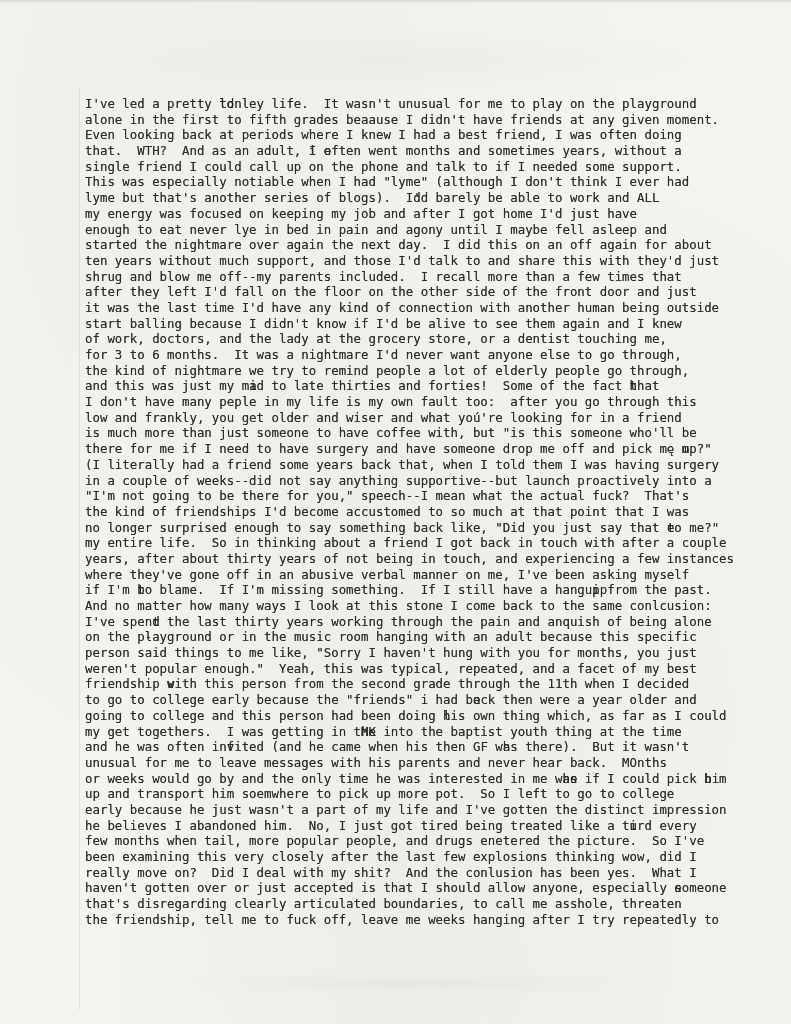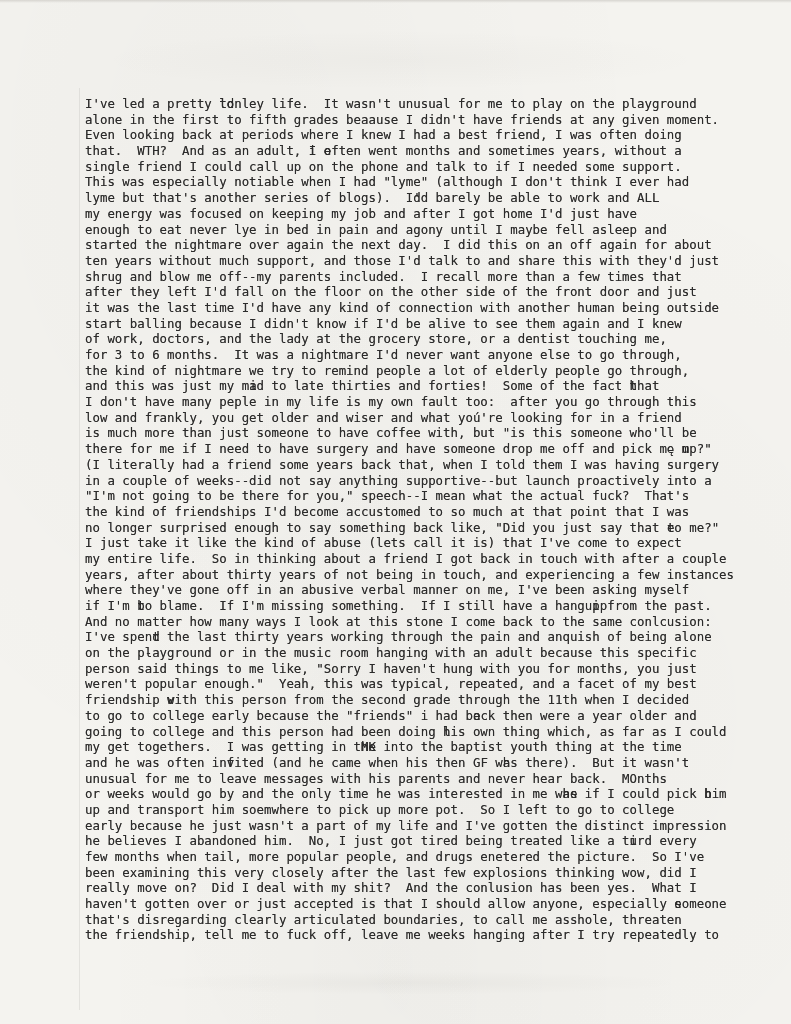--- a/index.html
+++ b/index.html
@@ -74,21 +74,20 @@
       <div class="line">and this was just my m<span class="ov"><span class="c1">i</span><span class="c2">a</span></span>d to late thirties and forties!  Some of the fact <span class="ov"><span class="c1">t</span><span class="c2">h</span></span>hat</div>
       <div class="line">I don't have many peple in my life is my own fault too:  after you go through this</div>
       <div class="line">low and frankly, you get older and wiser and what yoú're looking for in a friend</div>
       <div class="line">is much more than just someone to have coffee with, but "is this someone who'll be</div>
       <div class="line">there for me if I need to have surgery and have someone drop me off and pick mę <span class="ov"><span class="c1">u</span><span class="c2">m</span></span>p?"</div>
       <div class="line">(I literally had a friend some years back that, when I told them I was having surgery</div>
       <div class="line">in a couple of weeks--did not say anything supportive--but launch proactively into a</div>
       <div class="line">"I'm not going to be there for you," speech--I mean what the actual fuck?  That's</div>
       <div class="line">the kind of friendships I'd become accustomed to so much at that point that I was</div>
       <div class="line">no longer surprised enough to say something back like, "Did you just say that <span class="ov"><span class="c1">t</span><span class="c2">e</span></span>o me?"</div>
-      <div class="line">I just take it like the kind of abuse (lets call it is) that I've come to expect</div>
       <div class="line">my entire life.  So in thinking about a friend I got back in touch with after a couple</div>
       <div class="line">years, after about thirty years of not being in touch, and experiencing a few instances</div>
       <div class="line">where they've gone off in an abusive verbal manner on me, I've been asking myself</div>
       <div class="line">if I'm <span class="ov"><span class="c1">t</span><span class="c2">b</span></span>o blame.  If I'm missing something.  If I still have a hangu<span class="ov"><span class="c1">p</span><span class="c2">i</span></span>pfrom the past.</div>
       <div class="line">And no matter how many ways I look at this stone I come back to the same conlcusion:</div>
       <div class="line">I've spen<span class="ov"><span class="c1">d</span><span class="c2">t</span></span> the last thirty years working through the pain and anquish of being alone</div>
       <div class="line">on the p<span class="ov"><span class="c1">l</span><span class="c2">-</span></span>ayground or in the music room hanging with an adult because this specific</div>
       <div class="line">person said things to me like, "Sorry I haven't hung with you for months, you just</div>
       <div class="line">weren't popular enough."  Yeah, this was typical, repeated, and a facet of my best</div>
       <div class="line">friendship <span class="ov"><span class="c1">w</span><span class="c2">v</span></span>ith this person from the second grade through the 11th when I decided</div>

